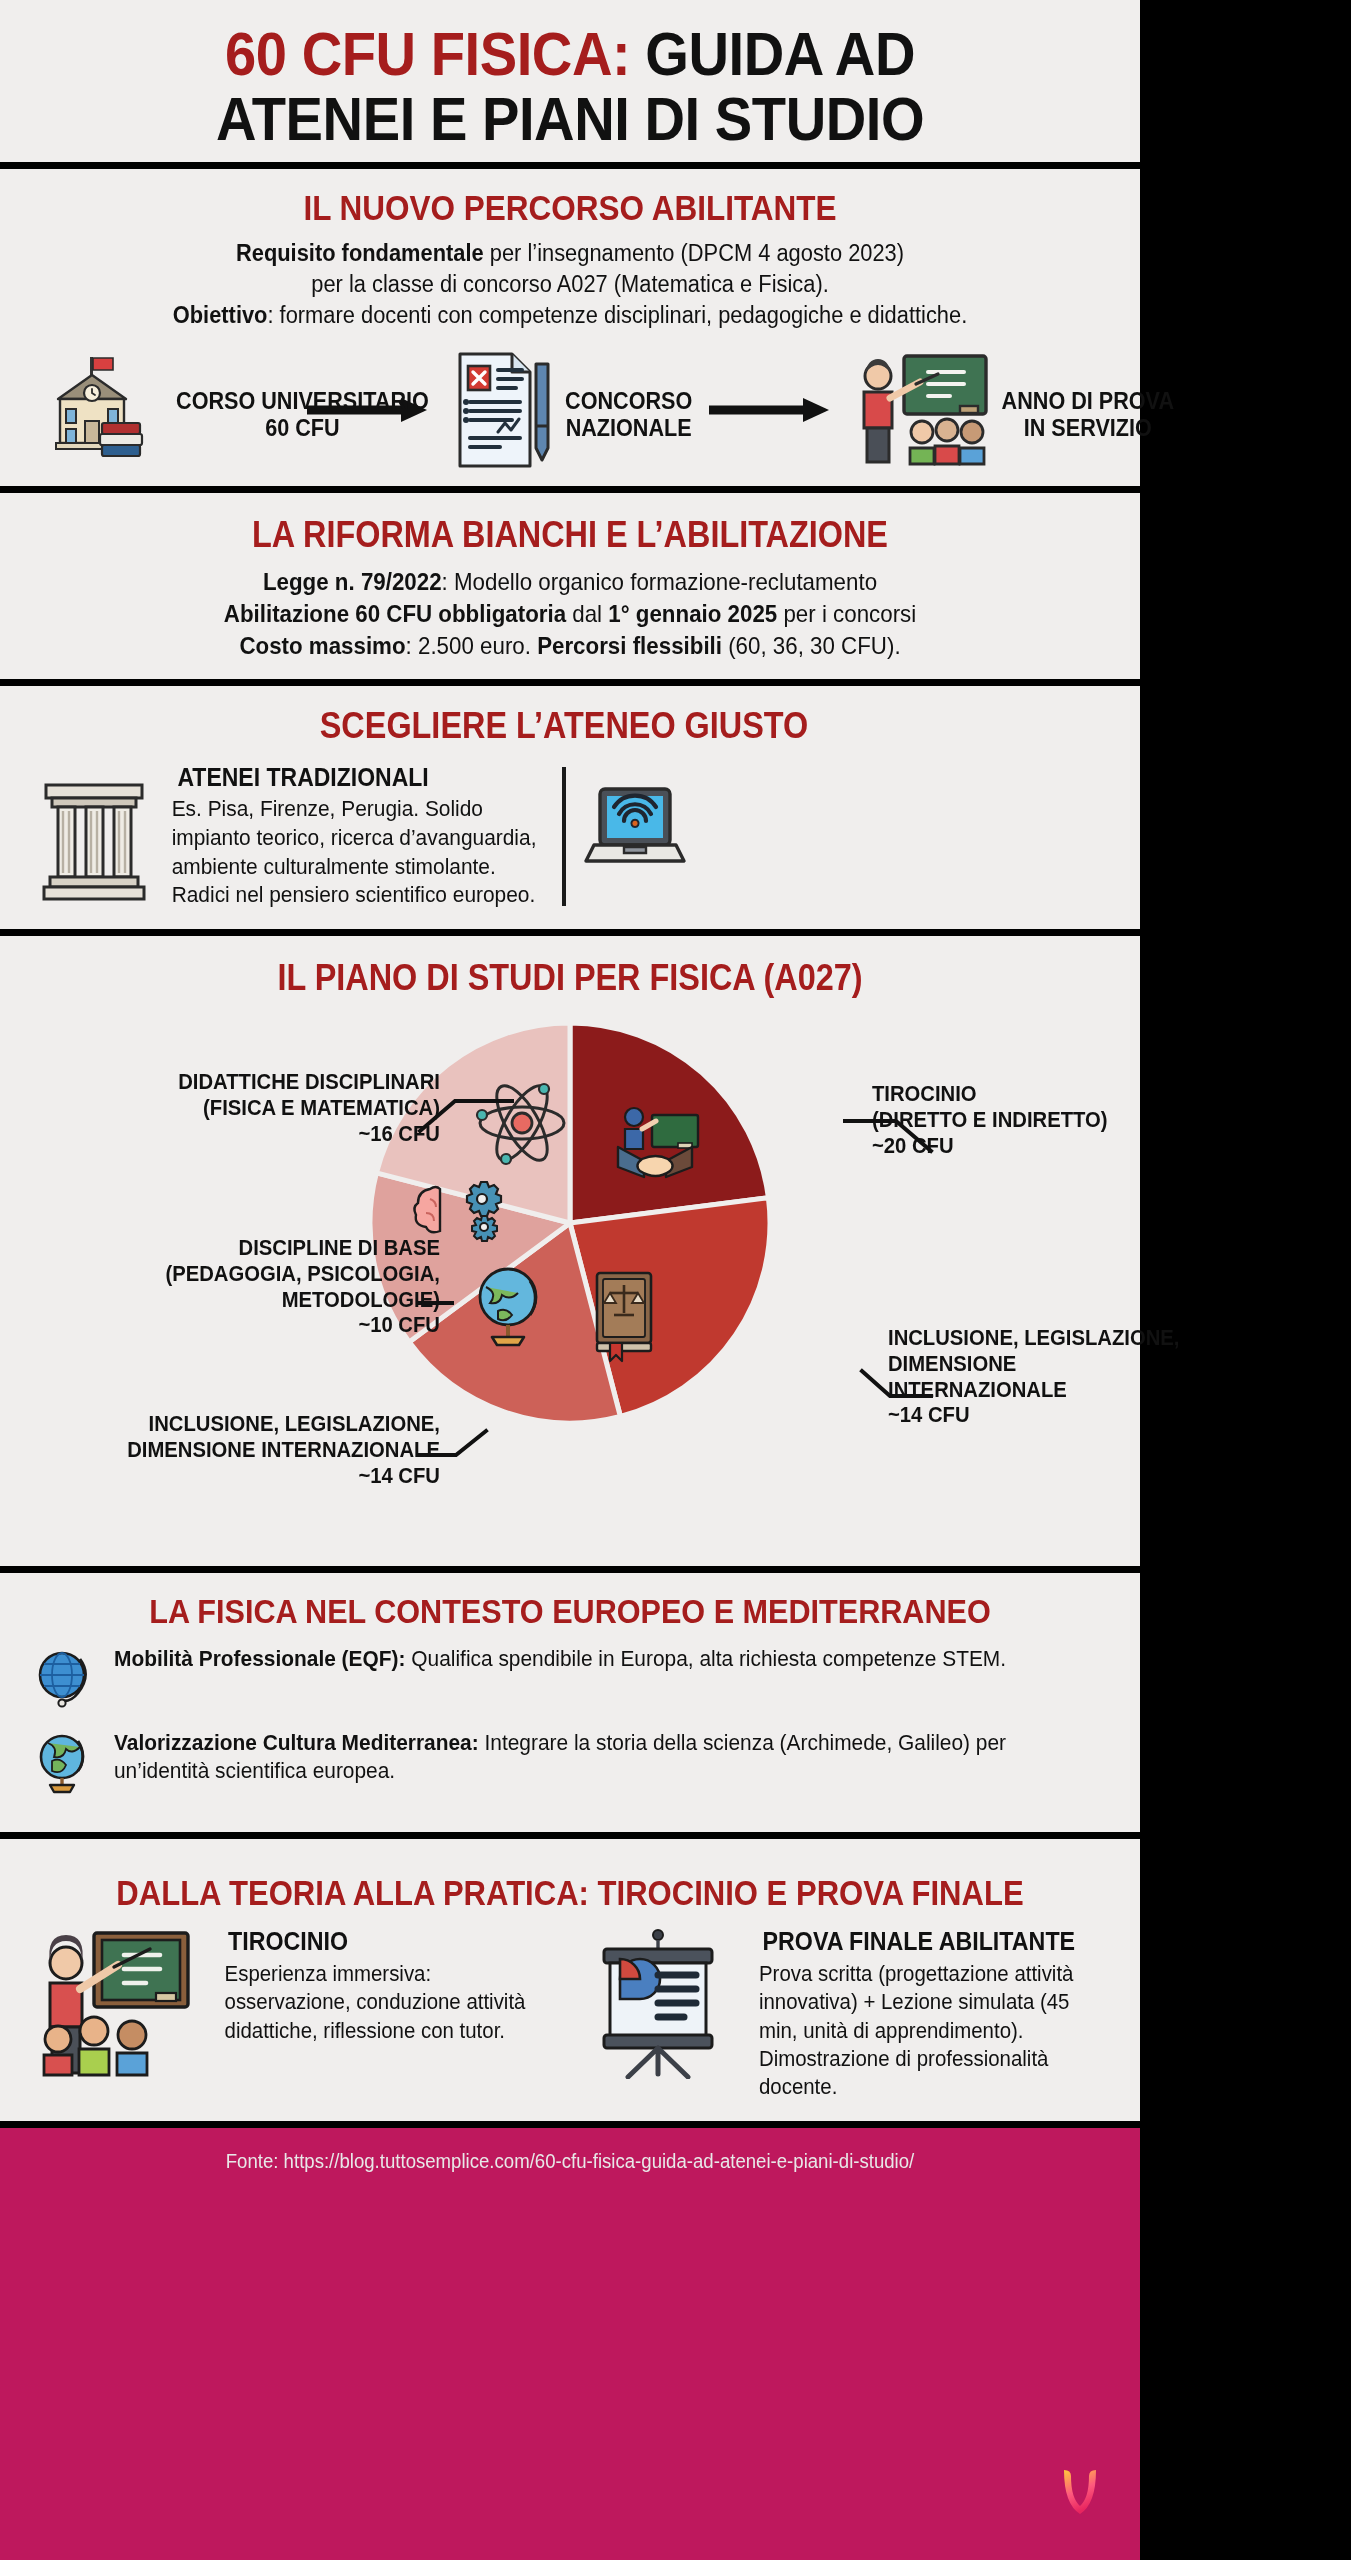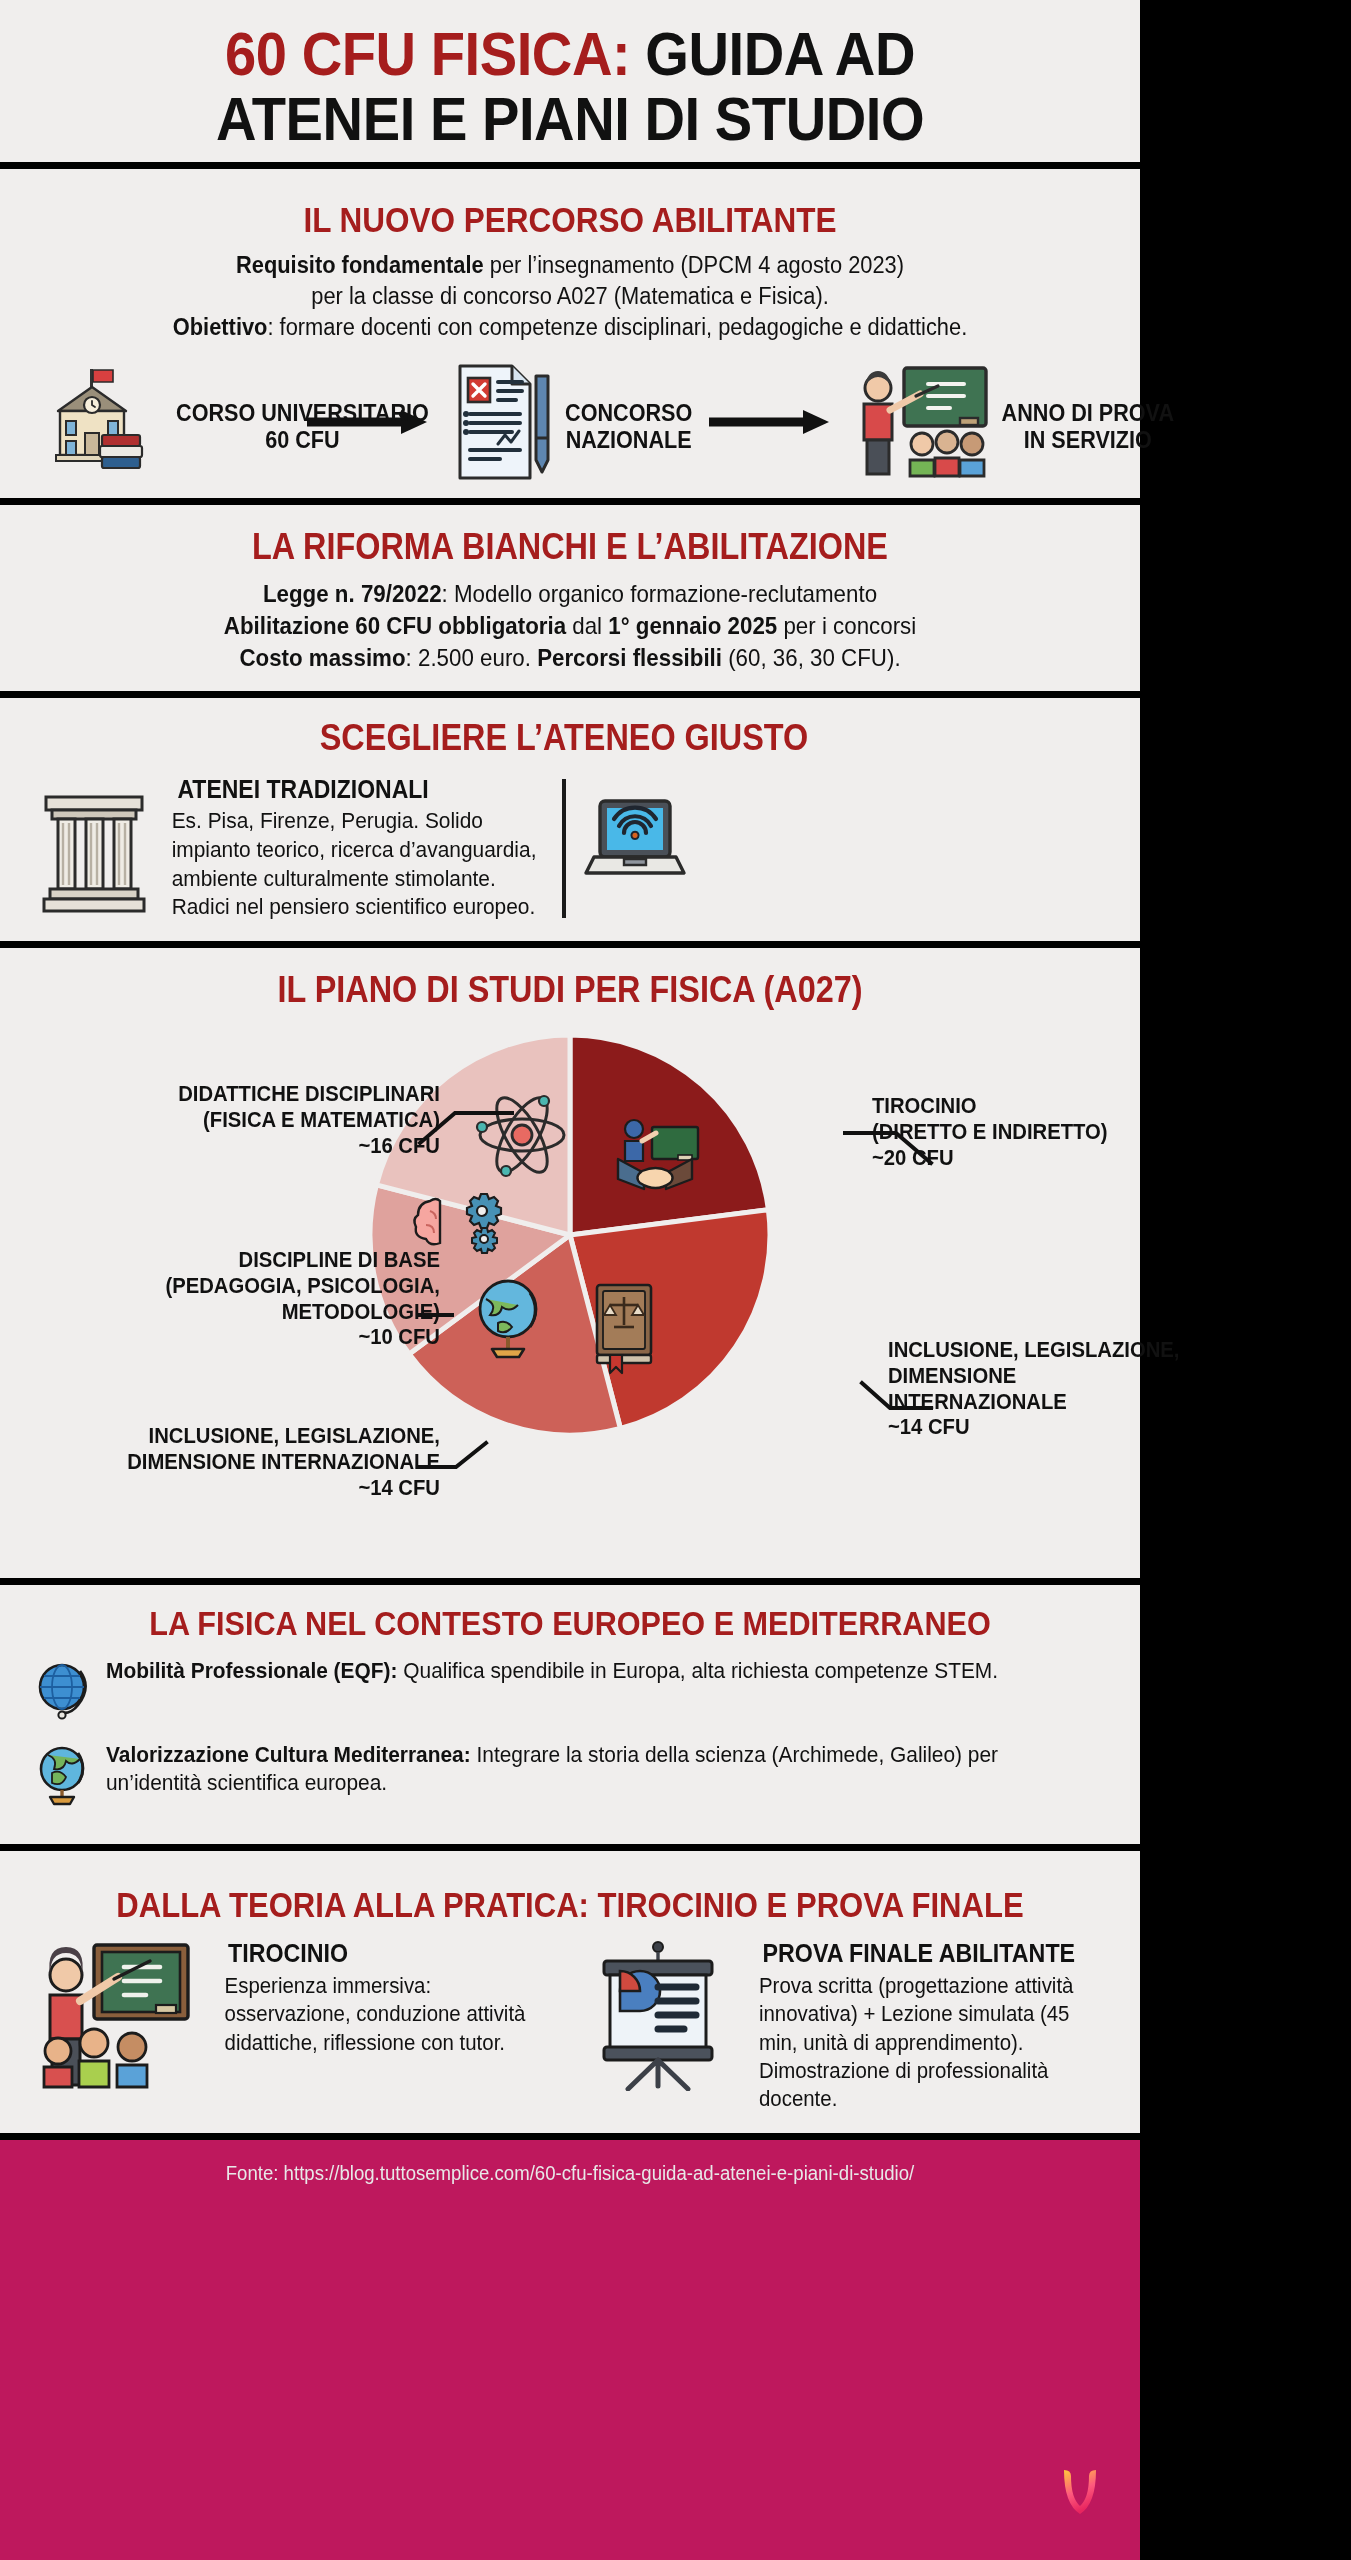--- a/index.html
+++ b/index.html
@@ -138,21 +138,21 @@
     line-height:1.14;
     color:#111;
     transform:scaleX(0.9);
     white-space:nowrap;
   }
   .pie-lbl.r{text-align:right;transform-origin:right center;}
   .pie-lbl.l{text-align:left;transform-origin:left center;}
 
   
   .bullets{padding:14px 36px 6px 36px;}
-  .bullet{display:flex;gap:16px;align-items:flex-start;margin-bottom:16px;}
+  .bullet{display:flex;gap:24px;align-items:flex-start;margin-bottom:16px;}
   .bullet-ico{flex:0 0 auto;padding-top:2px;}
   .bullet-txt{font-size:22px;line-height:1.3;color:#111;transform:scaleX(0.95);transform-origin:left center;}
   .bullet-txt b{font-weight:700;}
 
   
   .prac{display:flex;justify-content:center;margin-top:14px;padding:0 20px;}
   .prac-col{display:flex;gap:16px;width:50%;align-items:flex-start;padding:0 12px;}
   .prac-h{font-weight:700;font-size:25px;color:#111;transform:scaleX(0.93);margin-bottom:4px;white-space:nowrap;}
   .prac-p{font-size:21.5px;line-height:1.32;color:#111;transform:scaleX(0.95);}
 
@@ -169,21 +169,21 @@
 </head>
 <body>
 
 <div class="poster">
 
   <div class="band title-band">
     <div class="title-line"><span class="title-red">60 CFU FISICA:</span><span> GUIDA AD</span></div>
     <div class="title-line">ATENEI E PIANI DI STUDIO</div>
   </div>
 
-  <div class="band" style="padding:32px 30px 20px 30px;">
+  <div class="band" style="padding:20px 30px 20px 30px;">
     <div class="sec-h">IL NUOVO PERCORSO ABILITANTE</div>
     <div class="body-txt" style="margin-top:10px;">
       <div><b>Requisito fondamentale</b><span> per l’insegnamento (DPCM 4 agosto 2023)</span></div>
       <div>per la classe di concorso A027 (Matematica e Fisica).</div>
       <div><b>Obiettivo</b><span>: formare docenti con competenze disciplinari, pedagogiche e didattiche.</span></div>
     </div>
 
     <div class="flow">
 
       <div class="flow-step">

